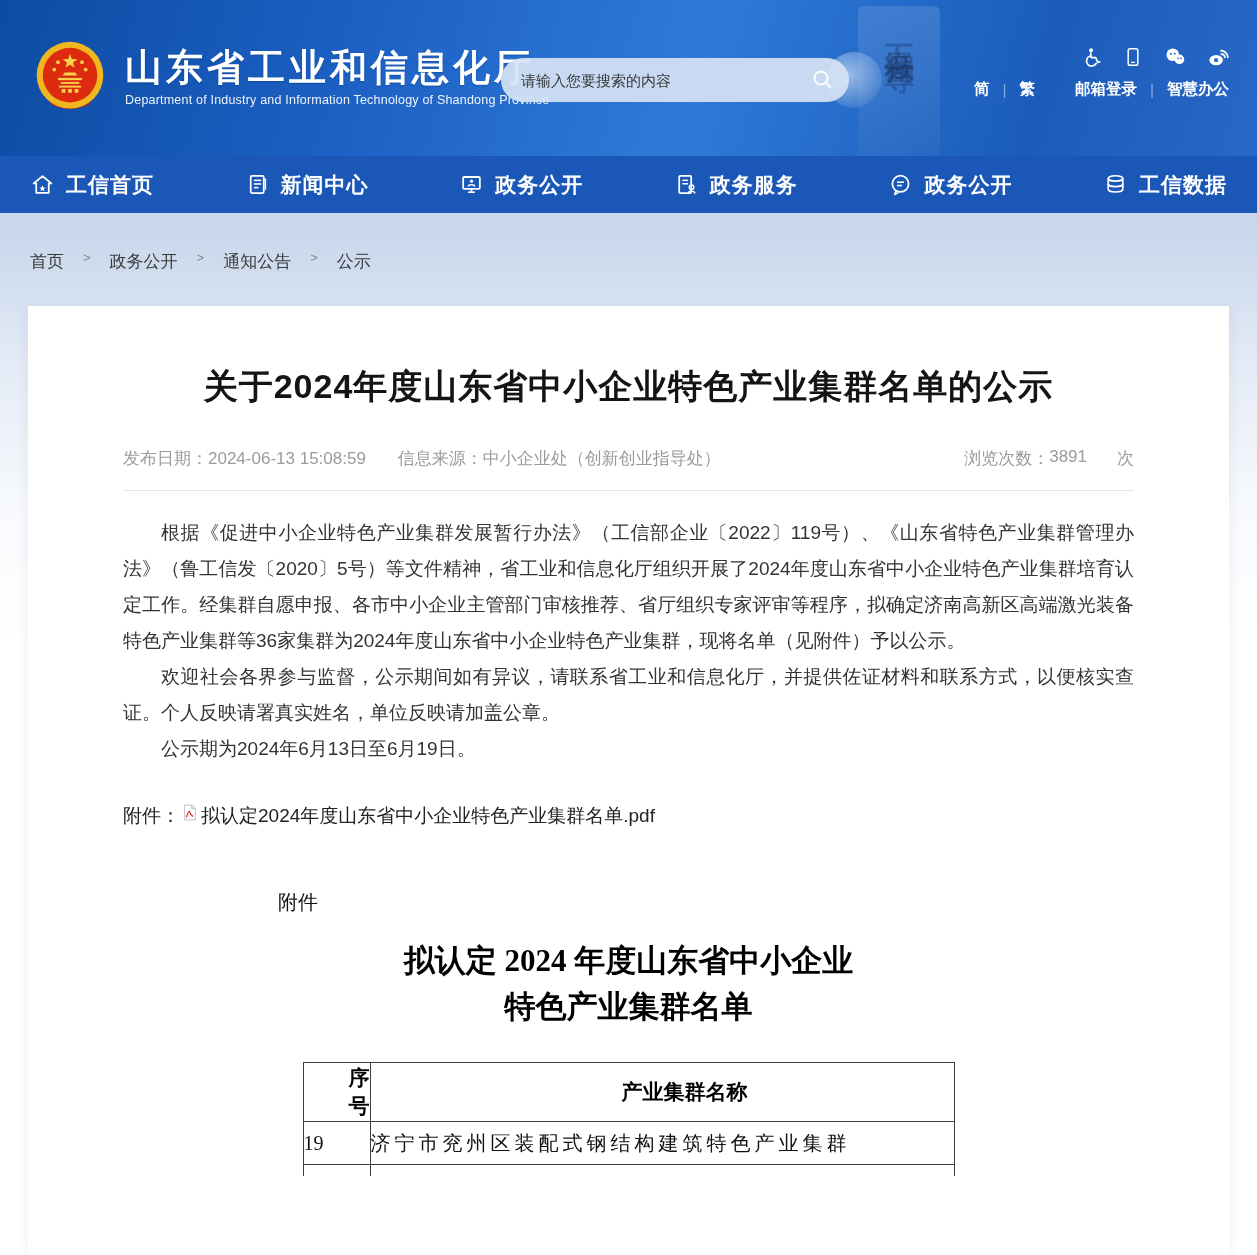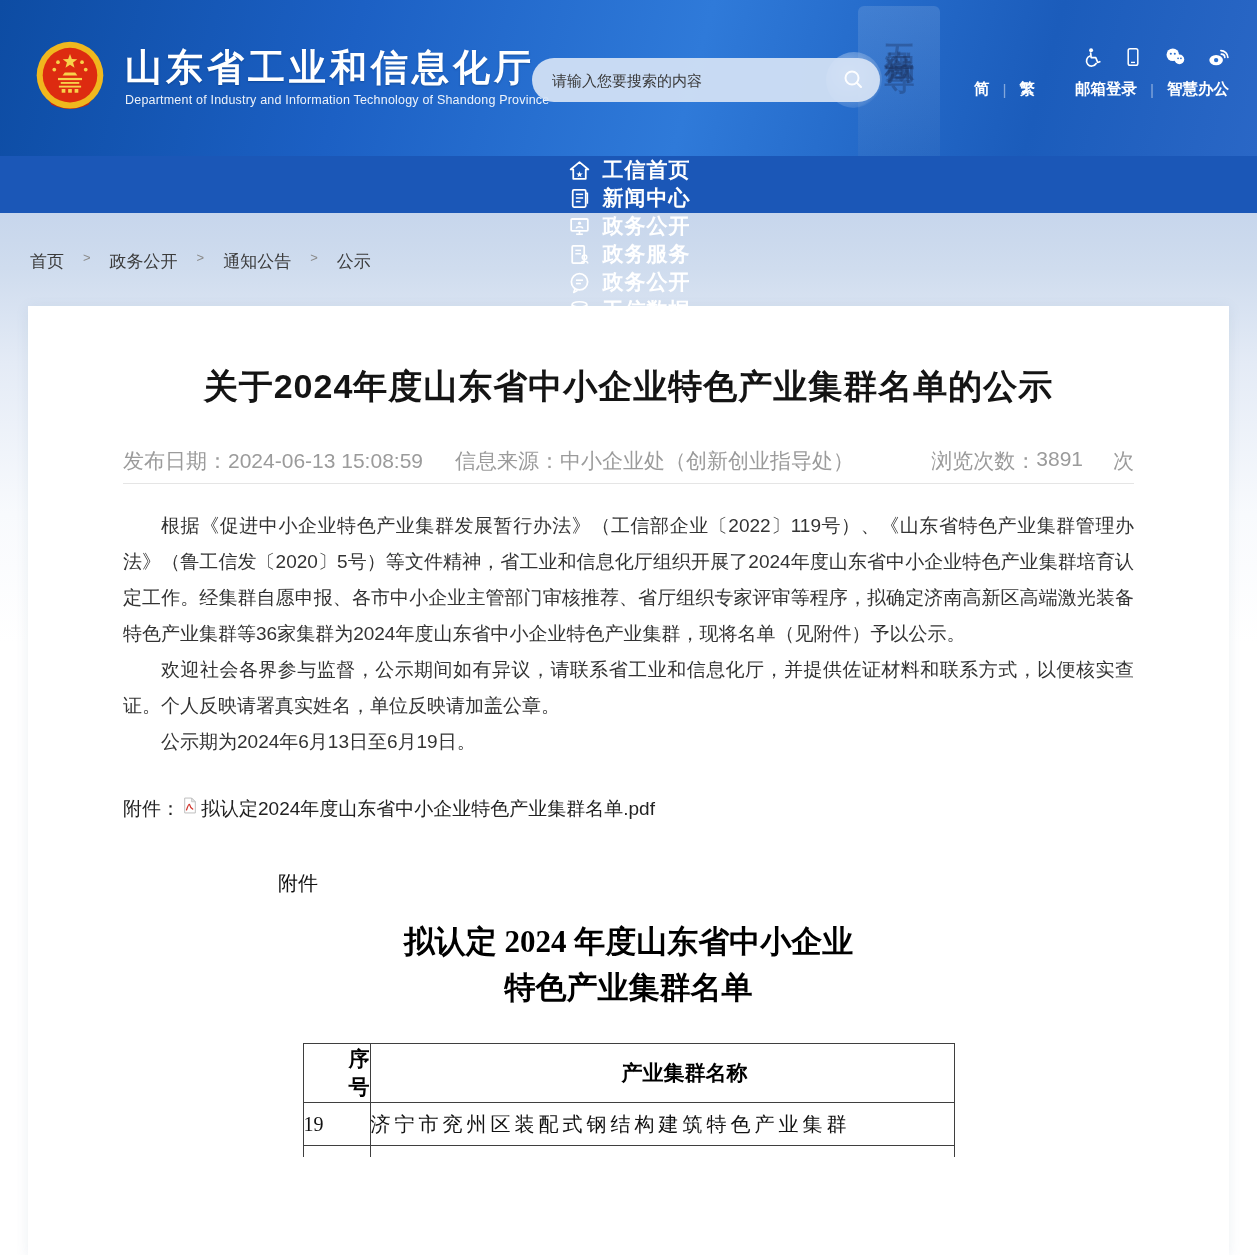--- a/index.html
+++ b/index.html
@@ -15,65 +15,65 @@
   .stele { position:absolute; left:858px; top:6px; width:82px; height:150px;
     background:linear-gradient(180deg, rgba(190,210,235,.18), rgba(120,150,190,.10));
     border-radius:6px 6px 0 0; }
   .stele span { display:block; writing-mode:vertical-rl; font-family:"Liberation Serif","DejaVu Serif",serif;
     font-size:30px; font-weight:bold; color:rgba(25,45,90,.35); margin:14px auto 0; letter-spacing:6px; }
   .brand { position:absolute; left:33px; top:40px; display:flex; align-items:center; cursor:pointer; }
   .emblem { width:74px; height:74px; margin-right:18px; flex:0 0 auto; }
   .site-title { color:#fff; font-size:37px; font-weight:bold; letter-spacing:4px;
     text-shadow:0 1px 2px rgba(0,40,90,.35); line-height:40px; }
   .site-subtitle { color:rgba(255,255,255,.92); font-size:12.5px; margin-top:5px; letter-spacing:.2px; }
-  .search-pill { position:absolute; left:532px; top:58px; width:348px; height:44px; border-radius:22px;
+  .search-pill { position:absolute; left:501px; top:58px; width:348px; height:44px; border-radius:22px;
     background:rgba(214,227,245,.92); display:flex; align-items:center; padding:0 14px 0 20px; }
   .search-pill input { flex:1; border:none; outline:none; background:transparent; font-size:15px; color:#333;
     font-family:inherit; }
   .search-pill input::placeholder { color:#3a3a3a; opacity:1; }
   .search-btn { width:24px; height:24px; background:none; border:none; cursor:pointer; padding:0; }
   .hdr-icons { position:absolute; top:46px; right:28px; display:flex; gap:21px; align-items:center; }
   .hdr-icons span { display:inline-flex; cursor:pointer; }
   .hdr-links { position:absolute; top:79px; right:28px; display:flex; align-items:center; gap:13px;
     color:#fff; font-size:15.5px; font-weight:bold; }
   .hdr-links .lk { cursor:pointer; }
   .hdr-links .pipe { color:rgba(255,255,255,.45); font-weight:normal; }
   .hdr-links .gap { width:14px; }
 
   
   .nav { height:57px; background:#1b57b7; display:flex; align-items:center; justify-content:space-between;
-    padding:0 30px;flex-direction:column; }
+    padding:0 30px; }
   .nav-item { display:flex; align-items:center; gap:11px; color:#fff; font-size:21px; font-weight:bold;
     cursor:pointer; letter-spacing:1px; }
   .nav-item svg { flex:0 0 auto; }
 
   
   .page-body { height:1042px;
     background:linear-gradient(180deg,#c7d6ec 0px,#cfdcee 55px,#e4ebf6 150px,#f8fafd 300px,#ffffff 430px); }
   .breadcrumb { padding:37px 0 33px 30px; font-size:17px; color:#3a3a3a; display:flex; align-items:flex-start; }
   .breadcrumb .crumb { cursor:pointer; }
   .breadcrumb .sep { color:#8a8a8a; font-size:13px; margin:0 19px; }
 
   .card { margin:0 28px; background:#fff; min-height:949px; box-shadow:0 2px 12px rgba(90,120,160,.12);
     padding:0 95px 30px; }
   .article-title { padding-top:58px; text-align:center; font-size:34px; font-weight:bold; color:#141414;
     letter-spacing:1px; }
-  .meta-row { margin-top:37px; display:flex; align-items:center; font-size:21px; color:#9b9b9b;
-    padding-bottom:8px; border-bottom:1px solid #e5e5e5; }
+  .meta-row { margin-top:37px; display:flex; align-items:center; font-size:17px; color:#9b9b9b;
+    padding-bottom:20px; border-bottom:1px solid #e5e5e5; }
   .meta-row .m { margin-right:32px; }
   .meta-right { margin-left:auto; display:flex; }
   .meta-right .unit { margin-left:30px; }
   .article-body { margin-top:24px; }
   .article-body p { font-size:19px; color:#333; line-height:36px; text-indent:2em; text-align:justify; }
 
   .attach-line { margin-top:36px; font-size:19px; color:#222; display:flex; align-items:center; }
   .attach-line .pdf-ico { margin:0 3px 0 2px; position:relative; top:-4px; }
   .attach-line a { color:#222; text-decoration:none; cursor:pointer; }
 
-  .preview { margin-top:48px; }
+  .preview { margin-top:60px; }
   .preview-label { margin-left:155px; font-size:20px; color:#111; }
   .doc-title { margin-top:22px; text-align:center; font-family:"Liberation Serif","DejaVu Serif",serif;
     font-weight:bold; font-size:31px; color:#000; line-height:46px; }
   .table-clip { width:652px; margin:32px auto 0; height:114px; overflow:hidden; }
   .doc-table { border-collapse:collapse; width:652px; background:#fff; }
   .doc-table th { border:1px solid #3f3f3f; height:59px; font-size:21px; font-weight:bold; color:#000;
     text-align:center;padding-left:45px; }
   .doc-table td { border:1px solid #3f3f3f; height:43px; font-size:20px; color:#111; 
     font-family:"Liberation Serif","DejaVu Serif",serif; }
   .doc-table .col-num { width:64px; }

